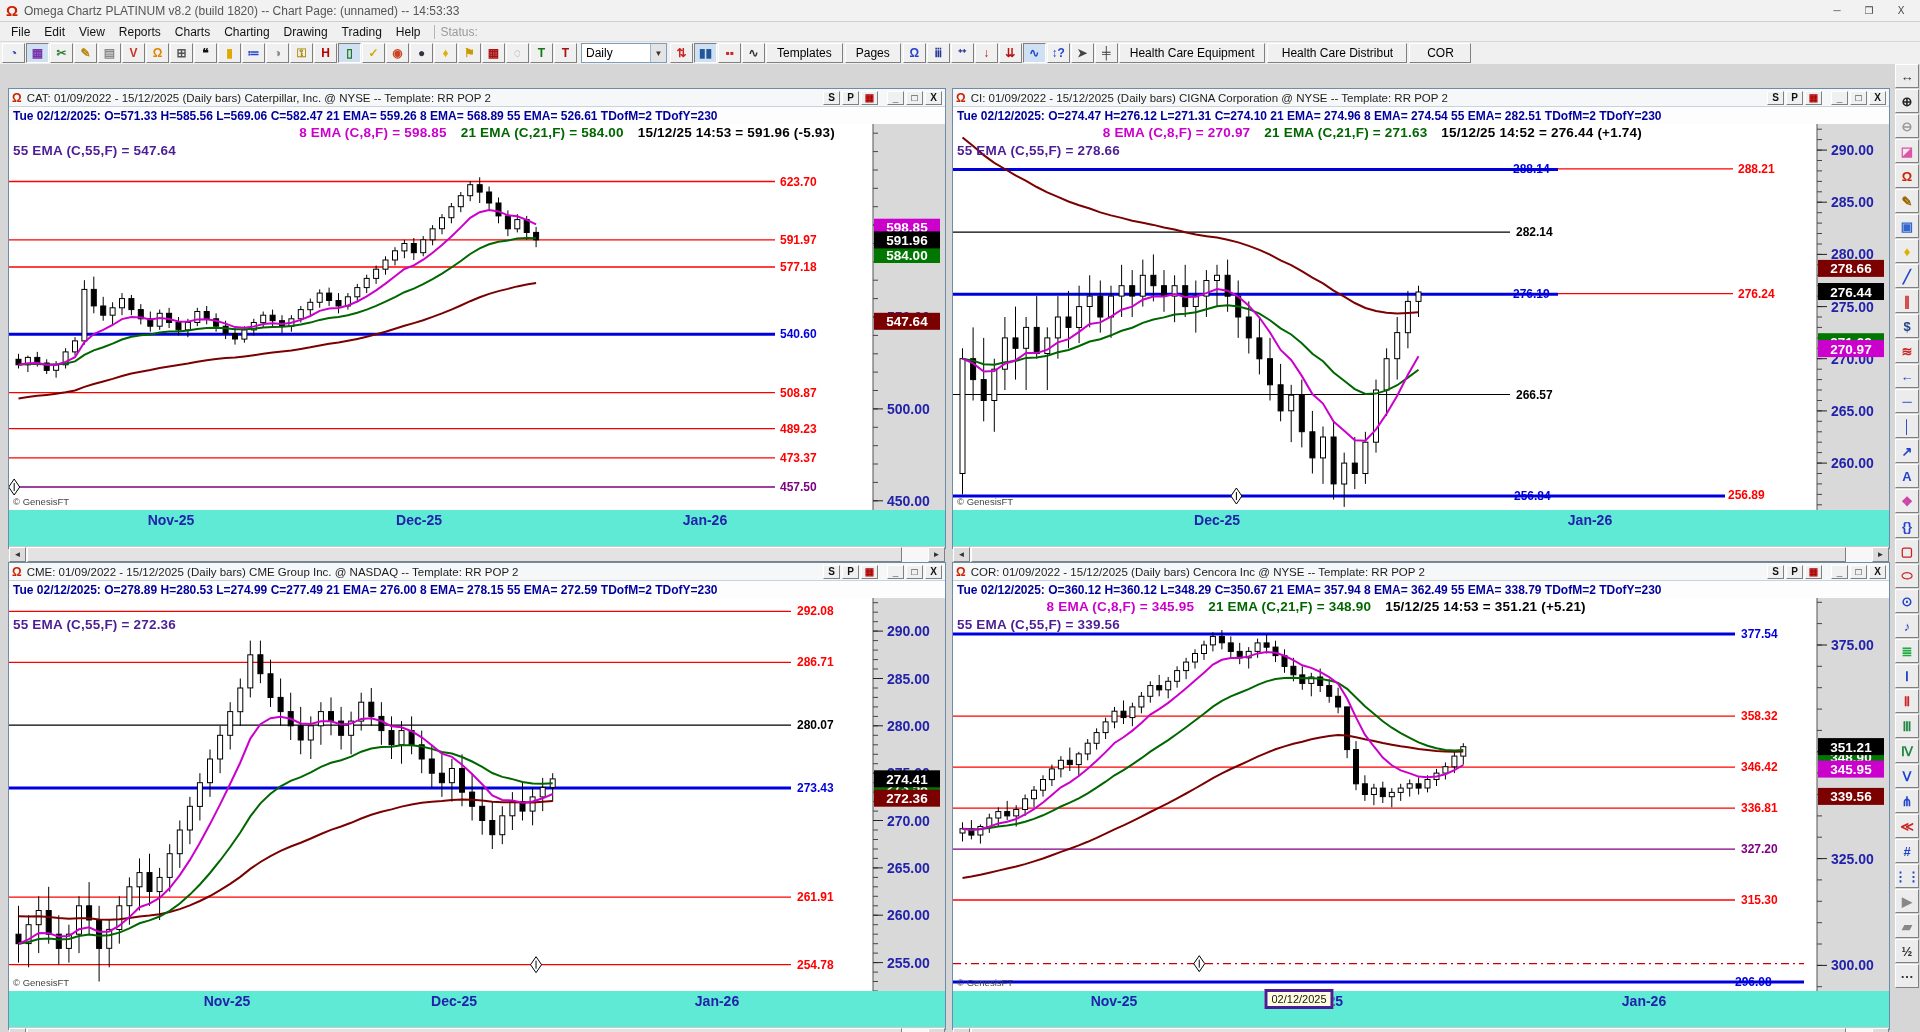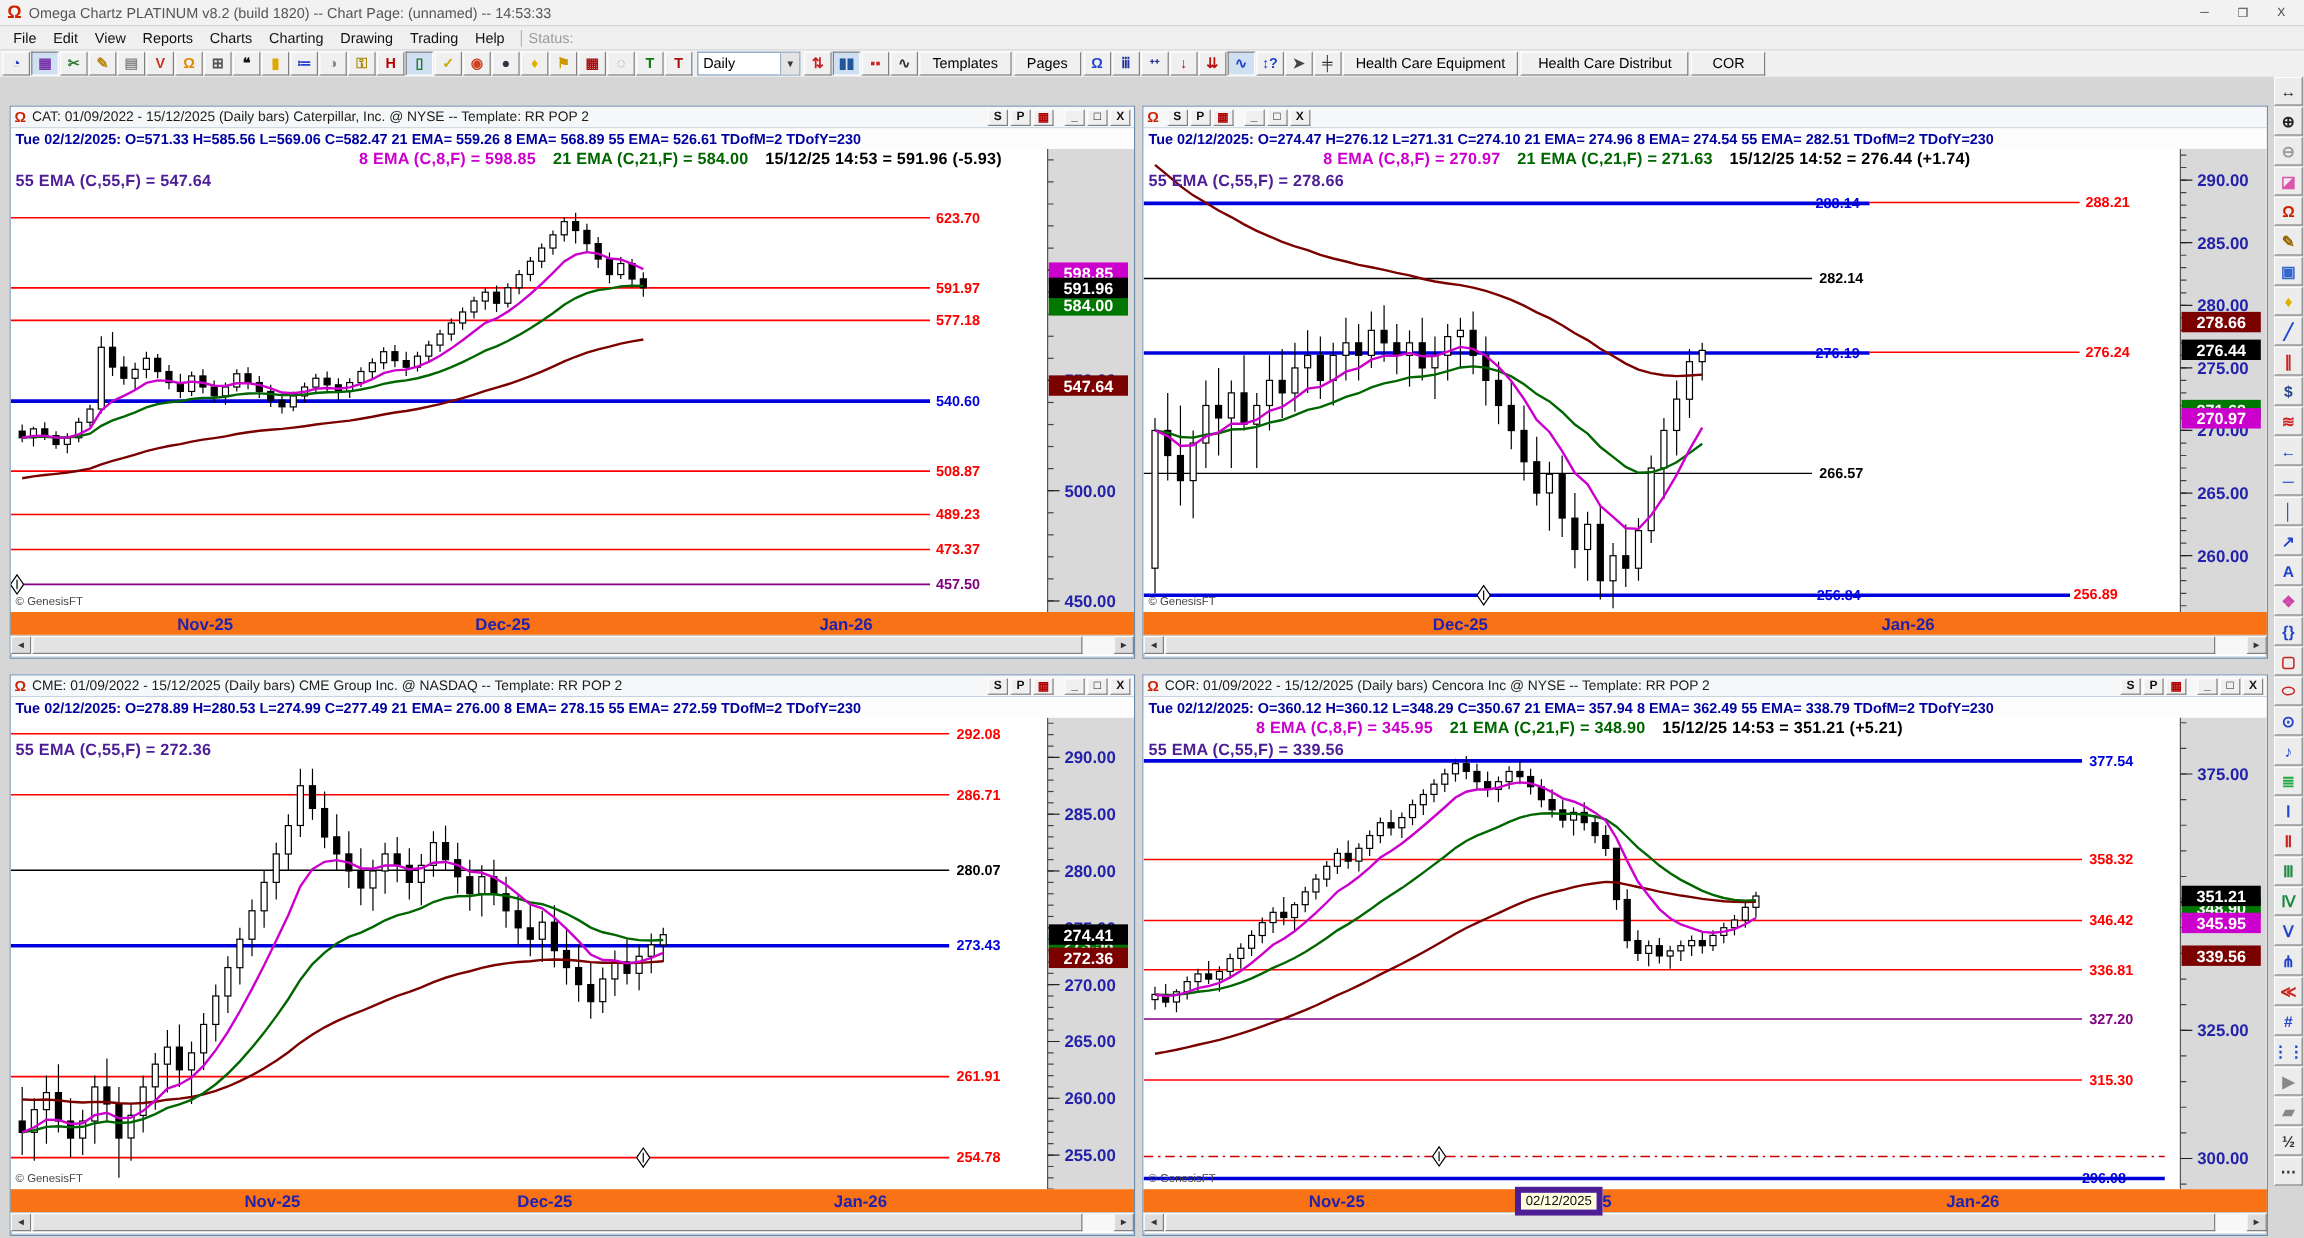--- a/index.html
+++ b/index.html
@@ -59,23 +59,23 @@
   .pinfo{height:17px;display:flex;align-items:center;padding-left:4px;font-size:12px;font-weight:600;
     color:#0000a0;background:#fdfdfd;white-space:nowrap;overflow:hidden;}
   .chartwrap{position:relative;background:#fff;}
   .ov1,.ov2{position:absolute;white-space:nowrap;font-weight:bold;font-size:13.5px;letter-spacing:.2px;}
   .ov1{top:1px;}
   .ov2{top:19px;left:4px;color:#4c1d95;}
   .ov-ema8{color:#cc00cc;}
   .ov-ema21{color:#006600;margin-left:14px;}
   .ov-last{color:#000;margin-left:14px;}
   .watermark{position:absolute;left:4px;bottom:3px;font-size:9.5px;color:#444;}
-  .xaxis{position:relative;height:19px;background:#f97316;}
+  .xaxis{position:relative;height:36px;background:#5eead4;}
   .xlabel{position:absolute;top:2px;transform:translateX(-50%);font-weight:bold;font-size:14px;color:#2222aa;}
-  .datebox{position:absolute;top:-2px;transform:translateX(-50%);background:#ffffdf;border:5px solid #4c1d95;
+  .datebox{position:absolute;top:-2px;transform:translateX(-50%);background:#ffffdf;border:3px solid #4c1d95;
     font-size:11px;color:#111;padding:1px 4px;z-index:5;}
   .hscroll{height:16px;background:#f2f2f2;display:flex;border-top:1px solid #c9c9c9;}
   .harrow{width:17px;height:100%;background:#dcdcdc;border:1px solid;border-color:#ffffff #808080 #808080 #ffffff;
     display:flex;align-items:center;justify-content:center;font-size:8px;color:#333;}
   .htrack{flex:1;position:relative;background:#f7f7f7;}
   .hthumb{position:absolute;left:1px;top:0;height:100%;width:97%;background:#e3e3e3;
     border:1px solid;border-color:#ffffff #808080 #808080 #ffffff;}
 </style>
 </head>
 <body>
@@ -405,20 +405,21 @@
           <span class="harrow">◄</span>
           <span class="htrack">
             <span class="hthumb"></span>
           </span>
           <span class="harrow">►</span>
         </div>
       </div>
       <div class="panel" style="left: 952px; top: 88px; width: 938px; height: 461px;">
         <div class="ptitle">
           <span class="pomega">Ω</span>
+          <span class="ptext">CI:  01/09/2022 - 15/12/2025  (Daily bars)   CIGNA Corporation @ NYSE  --  Template: RR POP 2</span>
           <span class="pbtns">
             <span class="pbtn">S</span>
             <span class="pbtn">P</span>
             <span class="pbtn red">▦</span>
             <span class="pgap"></span>
             <span class="pbtn">_</span>
             <span class="pbtn">□</span>
             <span class="pbtn">X</span>
           </span>
         </div>

